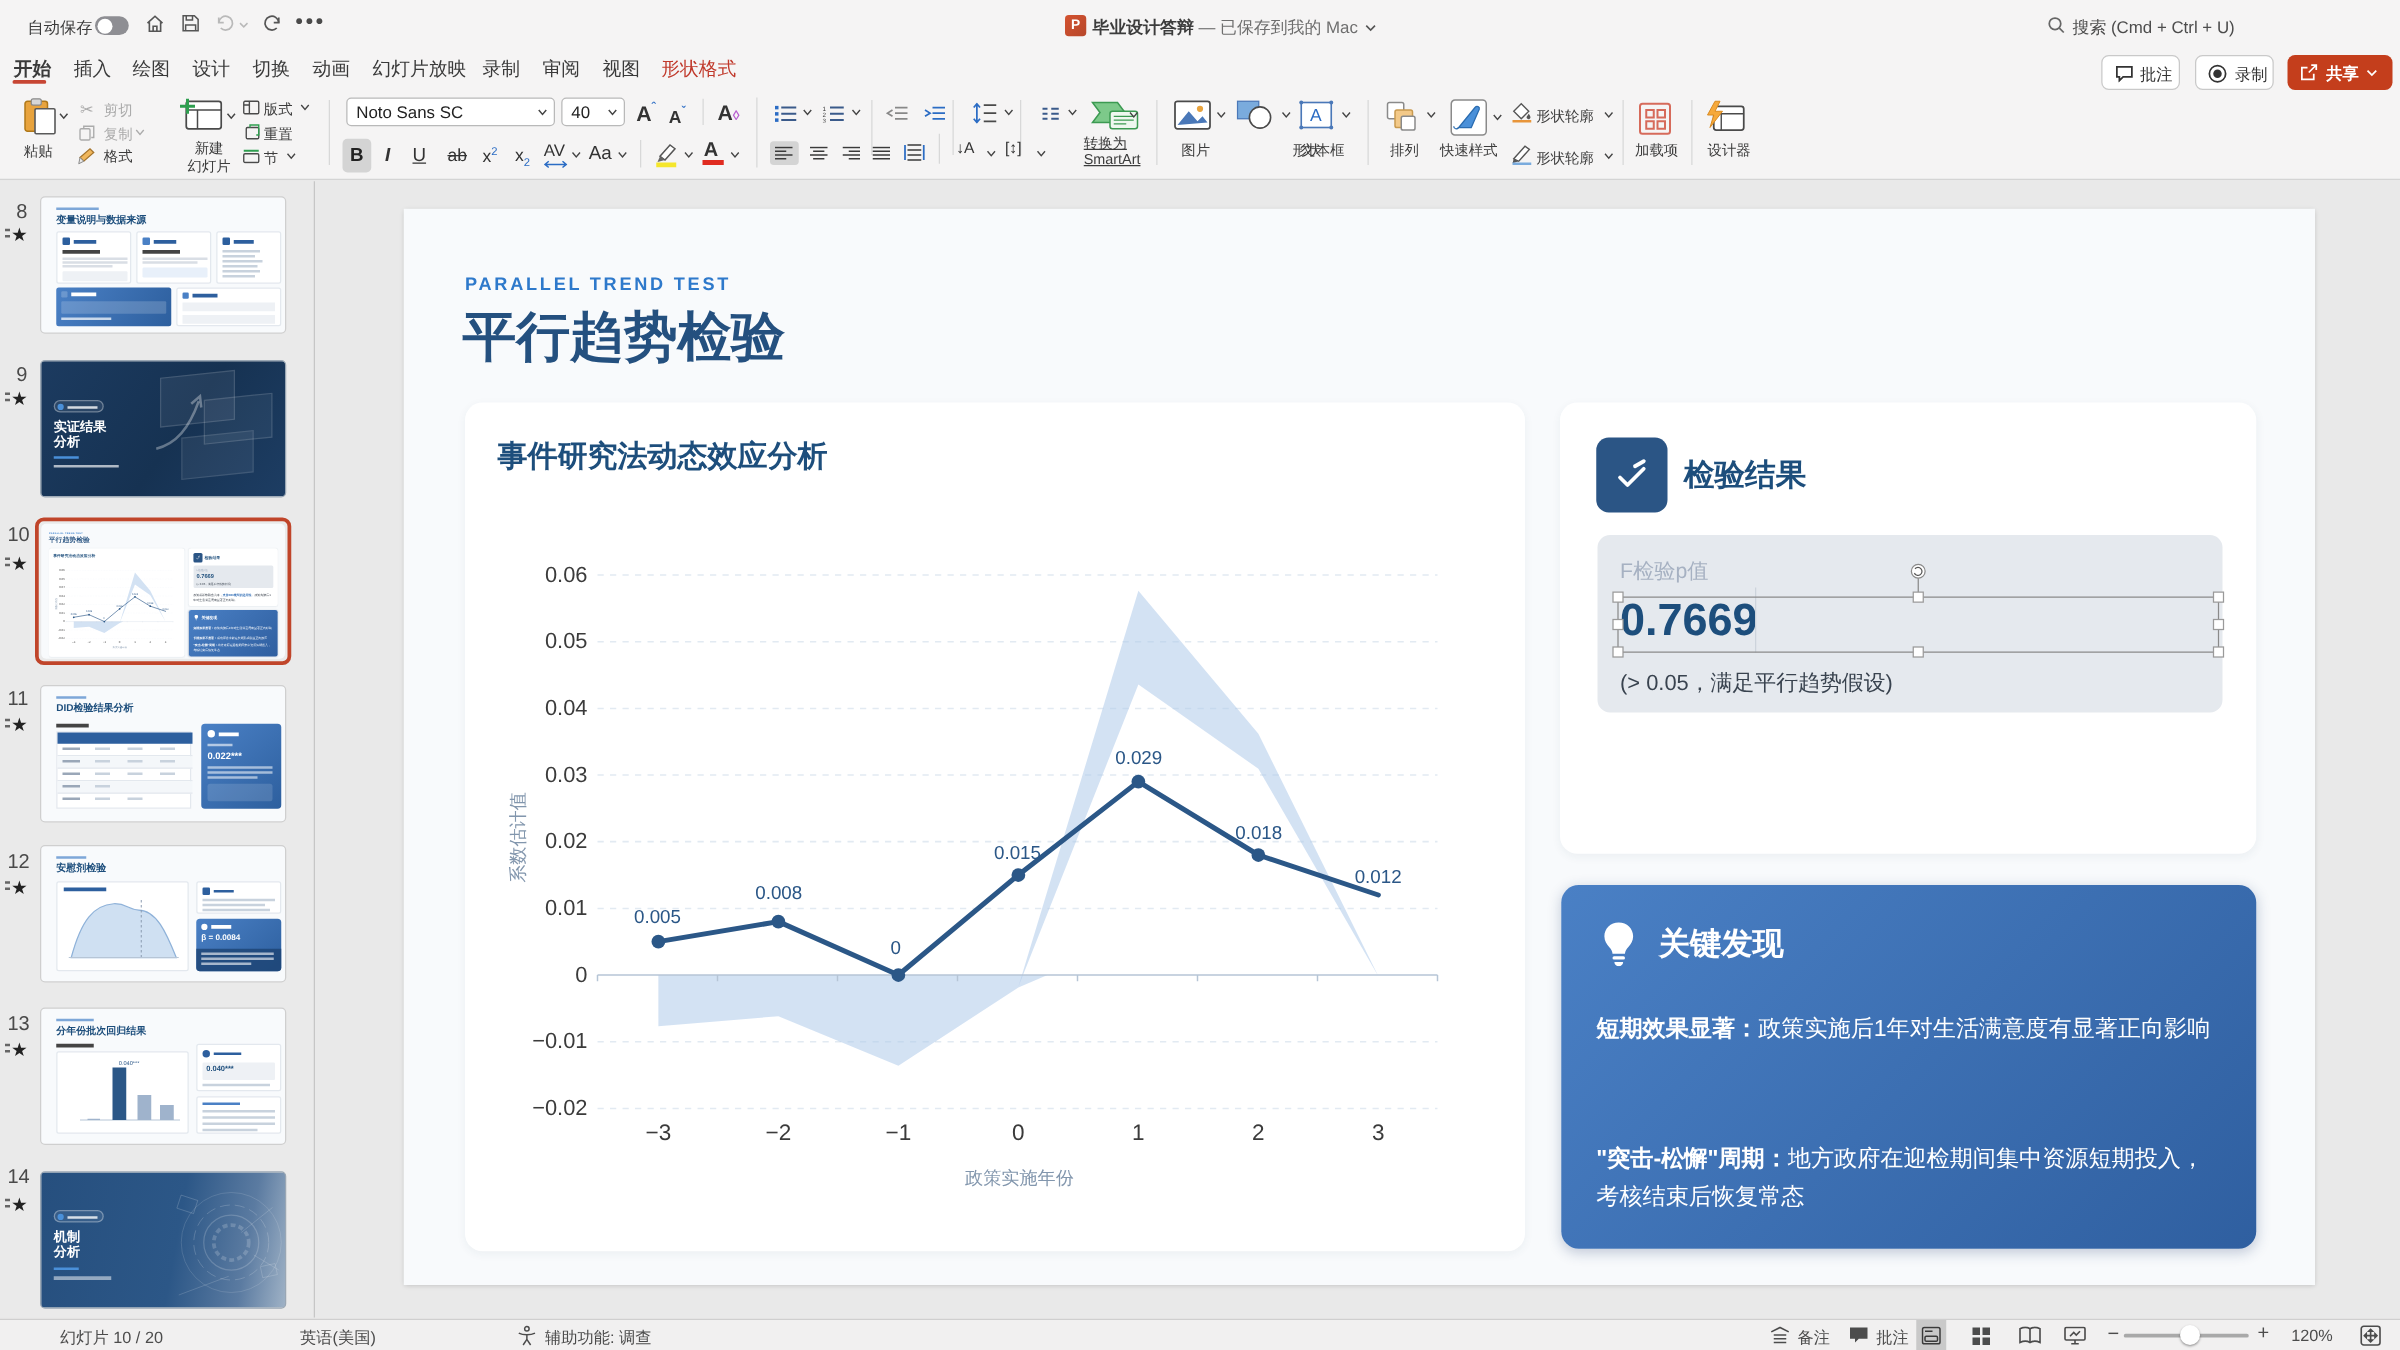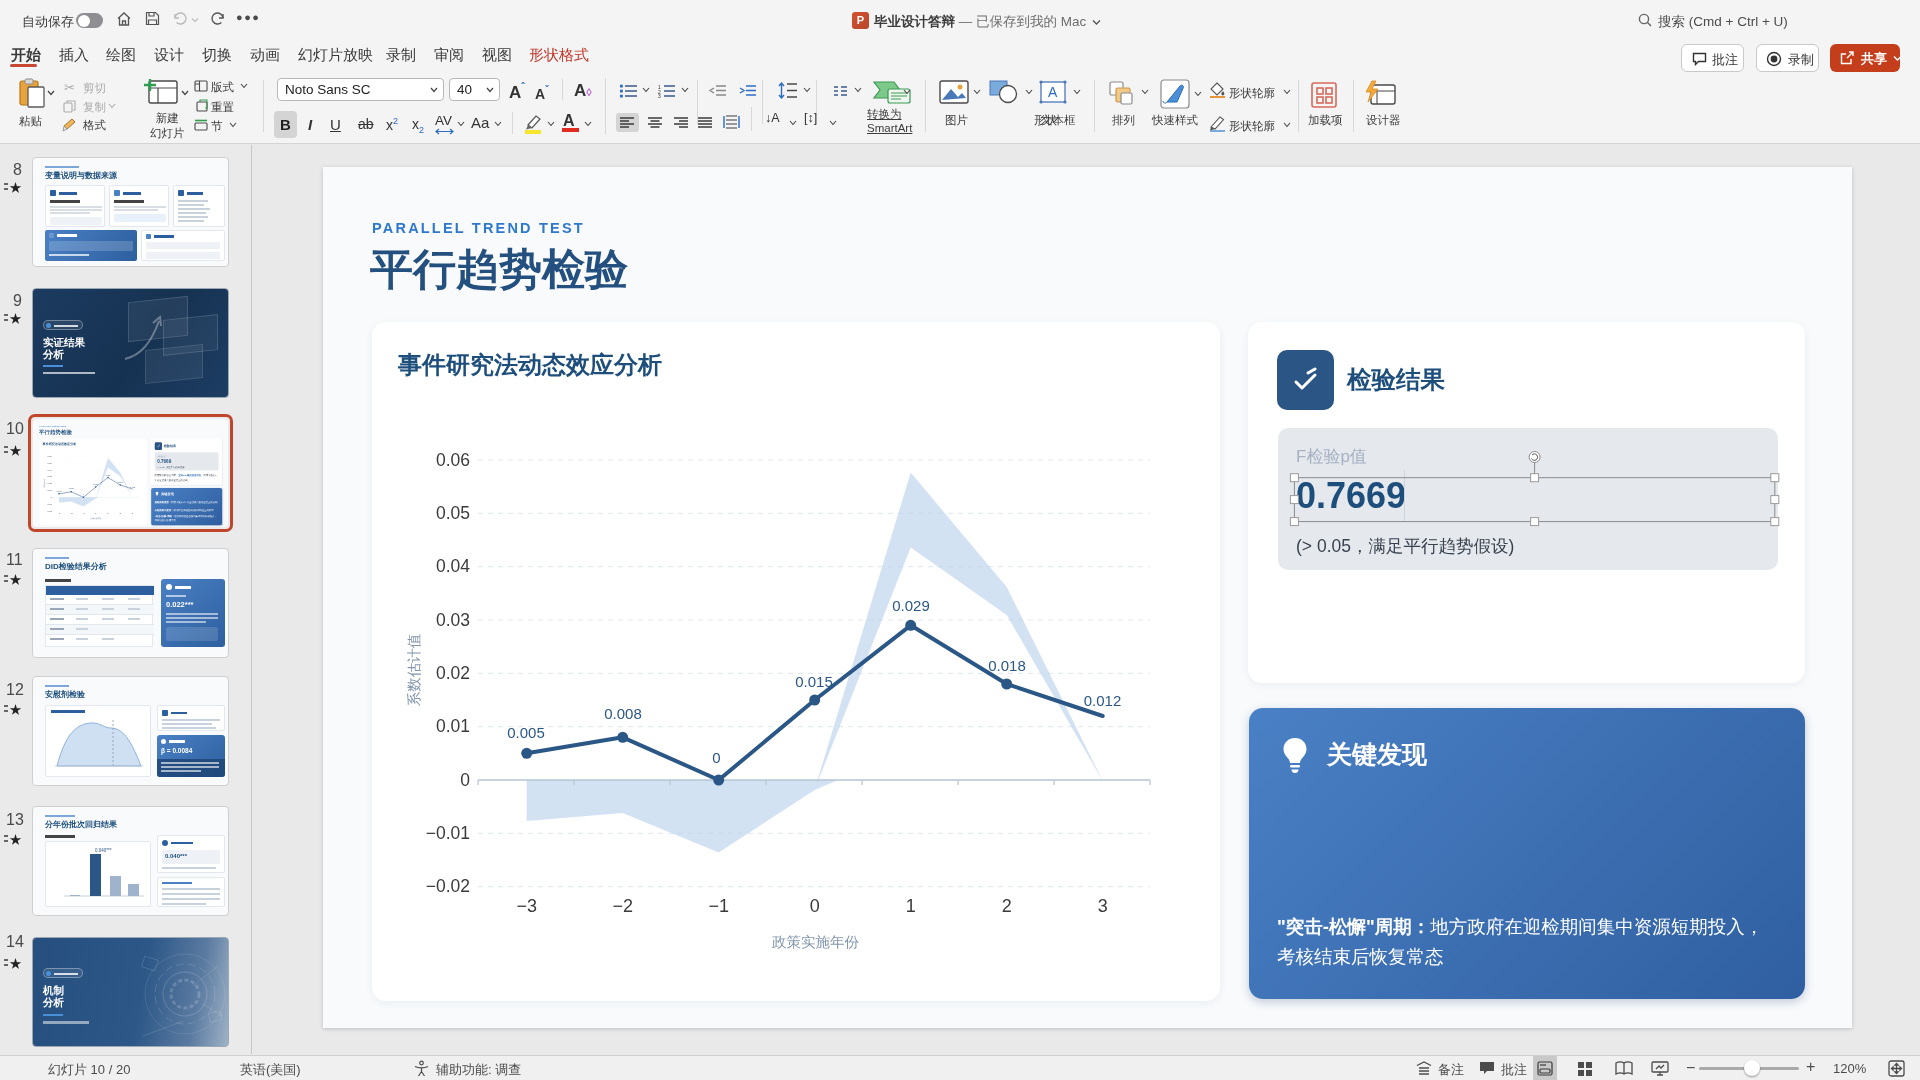--- a/index.html
+++ b/index.html
@@ -85,21 +85,21 @@
       </svg>
     <div class="abs" style="left:30px; top:6px; font-size:13px; color:#333;">批注</div>
   </div>
   <div class="abs" style="left:1756px; top:44px; width:63px; height:28px; background:#fff; border:1px solid #c9c9c9; border-radius:6px;">
     <svg class="abs" style="left:9px; top:6px;" width="16" height="16" viewBox="0 0 16 16">
         <circle cx="8" cy="8" r="6.5" fill="none" stroke="#333" stroke-width="1.4"></circle>
         <circle cx="8" cy="8" r="3.4" fill="#333"></circle>
       </svg>
     <div class="abs" style="left:31px; top:6px; font-size:13px; color:#333;">录制</div>
   </div>
-  <div class="abs" style="left:1830px; top:44px; width:70px; height:28px; background:#c43e1c; border-radius:6px;">
+  <div class="abs" style="left:1830px; top:44px; width:84px; height:28px; background:#c43e1c; border-radius:6px;">
     <svg class="abs" style="left:10px; top:7px;" width="15" height="14" viewBox="0 0 15 14" fill="none" stroke="#fff" stroke-width="1.4">
         <path d="M6 3H1.5v9.5H11V8"></path>
         <path d="M7 7 13 1M9 1h4v4"></path>
       </svg>
     <div class="abs" style="left:31px; top:6px; font-size:13px; color:#fff; font-weight:700;">共享</div>
     <svg class="abs" style="left:63px; top:11px;" width="9" height="7" viewBox="0 0 9 7" fill="none" stroke="#fff" stroke-width="1.4">
         <path d="M1 1.5 4.5 5 8 1.5"></path>
       </svg>
   </div>
 
@@ -800,20 +800,21 @@
     </div>
   </div>
 
   <div class="abs" style="left:926px; top:541px; width:556px; height:291px; border-radius:14px; background:linear-gradient(135deg,#4a80c5 0%,#2f5fa0 100%); box-shadow:0 3px 10px rgba(30,60,110,.25);">
     <svg class="abs" style="left:33px; top:29px;" width="26" height="36" viewBox="0 0 26 36" fill="#fff">
         <path d="M13 1C6.4 1 1.5 5.9 1.5 12c0 3.6 1.8 6.4 3.8 8.6 1.5 1.7 2.7 3.4 2.7 5.4h10c0-2 1.2-3.7 2.7-5.4 2-2.2 3.8-5 3.8-8.6C24.5 5.9 19.6 1 13 1z"></path>
         <rect x="8" y="28" width="10" height="2.6" rx="1.3"></rect>
         <path d="M9.5 32.5h7a3.5 3.5 0 0 1-7 0z"></path>
       </svg>
     <div class="abs" style="left:78px; top:30px; font-size:25px; font-weight:700; color:#fff;">关键发现</div>
+    <div class="abs" style="left:28px; top:99px; font-size:18.5px; line-height:31px; color:#fff; white-space:nowrap;"><b>短期效果显著：</b>政策实施后1年对生活满意度有显著正向影响</div>
     <div class="abs" style="left:28px; top:204px; font-size:18.5px; line-height:30px; color:#fff; white-space:nowrap;"><b>"突击-松懈"周期：</b>地方政府在迎检期间集中资源短期投入，<br>考核结束后恢复常态</div>
   </div>
 
   <svg id="selovl" class="abs" style="left:0; top:0;" width="1529" height="861" viewBox="0 0 1529 861" fill="none">
     <line x1="971.4" y1="310.7" x2="1451.8" y2="310.7" stroke="#8a8a8a" stroke-width="1"></line>
     <line x1="971.4" y1="354.6" x2="1451.8" y2="354.6" stroke="#8a8a8a" stroke-width="1"></line>
     <line x1="971.4" y1="310.7" x2="971.4" y2="354.6" stroke="#8a8a8a" stroke-width="1"></line>
     <line x1="1451.8" y1="310.7" x2="1451.8" y2="354.6" stroke="#8a8a8a" stroke-width="1"></line>
     <line x1="1211.6" y1="295" x2="1211.6" y2="310" stroke="#8a8a8a" stroke-width="1"></line>
     <circle cx="1211.6" cy="290" r="5.5" fill="#fff" stroke="#8a8a8a"></circle>

